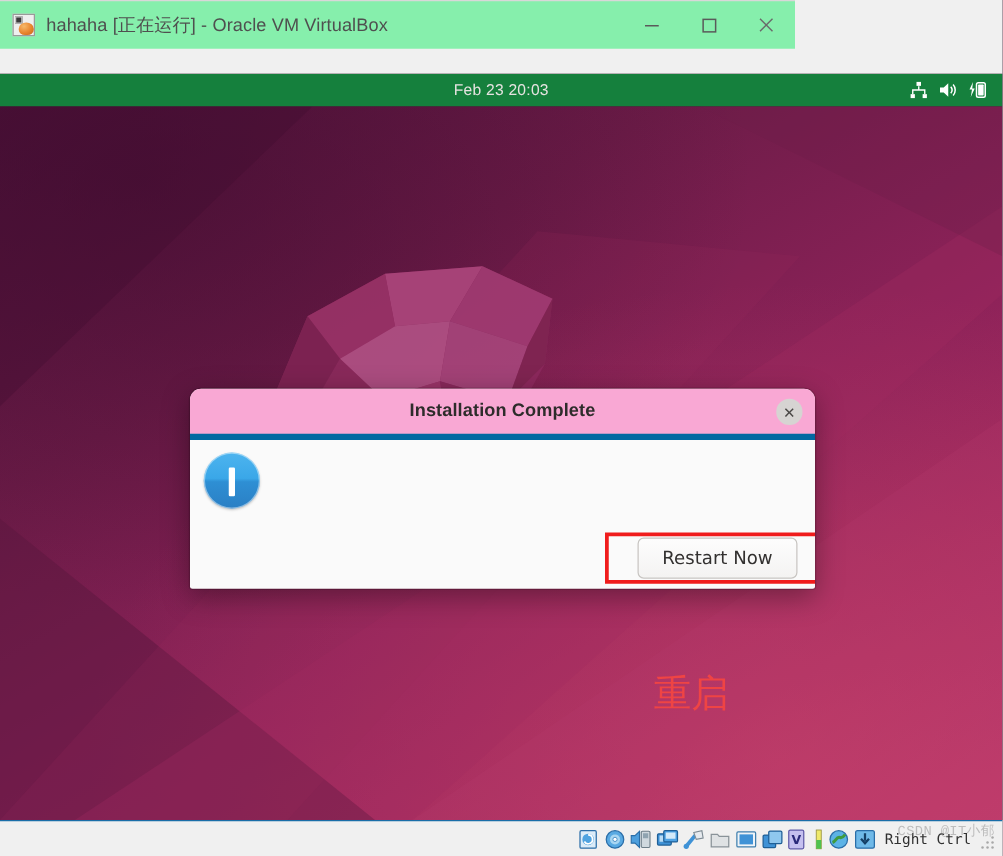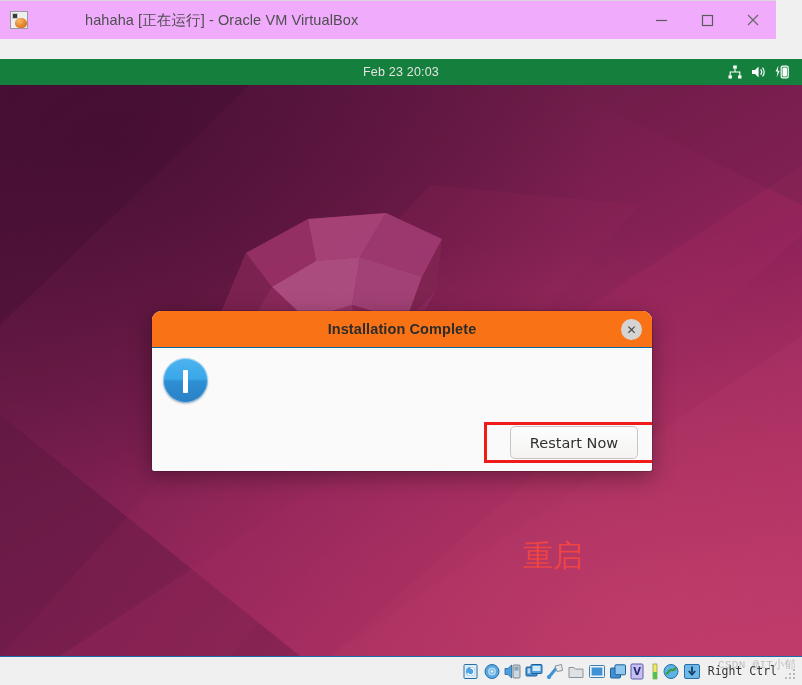--- a/index.html
+++ b/index.html
@@ -11,24 +11,24 @@
   #app {
     position: relative;
     width: 802px; height: 685px;
     background: #f0f0f0;
     box-sizing: border-box;
   }
 
   
   .vbox-titlebar {
     position: absolute; left: 0; top: 0;
-    width: 776px; height: 38px;
-    background: #f0abfc;
+    width: 636px; height: 38px;
+    background: #86efac;
     border-top: 1px solid #d8d8d8;
-    display: flex; align-items: center; gap: 48px;
+    display: flex; align-items: center;
   }
   .vbox-appicon {
     width: 18px; height: 18px;
     margin-left: 10px; margin-right: 9px;
     position: relative;
     flex: none;
     background: #efefef;
     border: 1px solid #9a9a9a;
     box-sizing: border-box;
   }
@@ -125,22 +125,22 @@
     width: 500px; height: 160px;
     border-radius: 9px 9px 2px 2px;
     background: #fafafa;
     box-shadow: 0 6px 22px rgba(0,0,0,0.35), 0 0 0 1px rgba(0,0,0,0.16);
     z-index: 60;
     overflow: hidden;
   }
   .dlg-header {
     position: relative;
     height: 36px;
-    background: #f97316;
-    border-bottom: 1px solid #0369a1;
+    background: #f9a8d4;
+    border-bottom: 5px solid #0369a1;
     display: flex; align-items: center; justify-content: center;
   }
   .dlg-title {
     font-size: 14.5px; font-weight: bold;
     color: #2e2c2b;
     letter-spacing: 0.1px;
   }
   .dlg-close {
     position: absolute; right: 10px; top: 8px;
     width: 21px; height: 21px; border-radius: 50%;

